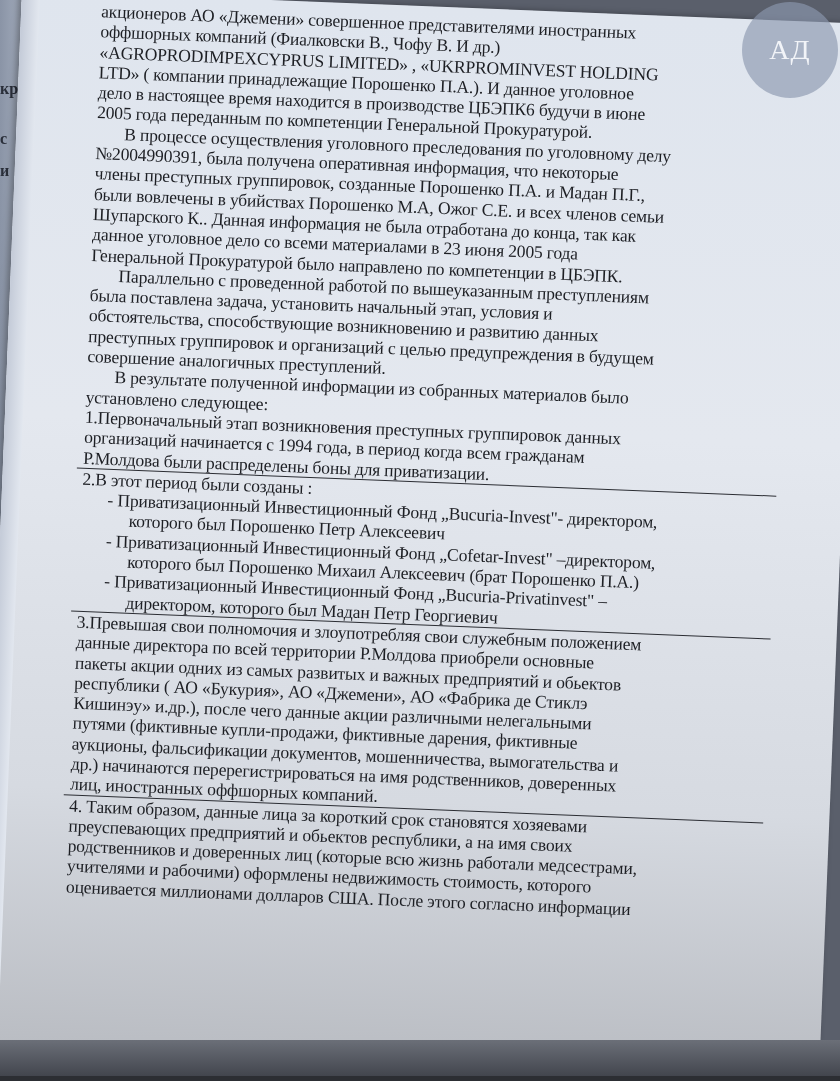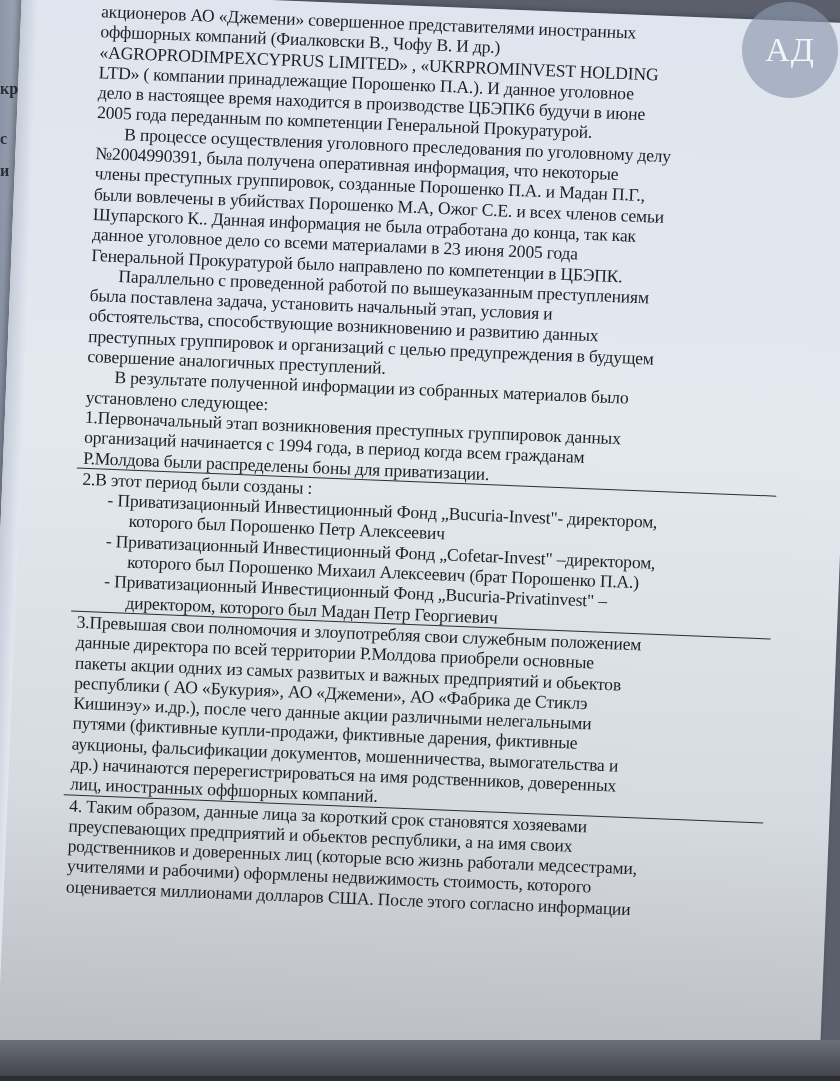--- a/index.html
+++ b/index.html
@@ -35,21 +35,21 @@
   .dash { padding-left: 26px; }
   .cont { padding-left: 48px; }
   .rule {
     display: block; height: 0; border-top: 1.5px solid #2b2d33;
     width: 700px; margin: 0 0 0 -6px;
   }
   .watermark {
     position: absolute; left: 742px; top: 2px; width: 96px; height: 96px;
     border-radius: 50%; background: rgba(140,152,175,0.65);
     color: #f2f4f8; display: flex; align-items: center; justify-content: center;
-    font-size: 34px; letter-spacing: 1px;
+    font-size: 28px; letter-spacing: 1px;
   }
   .bottom-shadow {
     position: absolute; left: 0; top: 1040px; width: 840px; height: 41px;
     background: linear-gradient(180deg, #6b6f78, #3d4048);
   }
   .bottom-bar {
     position: absolute; left: 0; top: 1076px; width: 840px; height: 5px; background: #2c2e33;
   }
 </style>
 </head>

